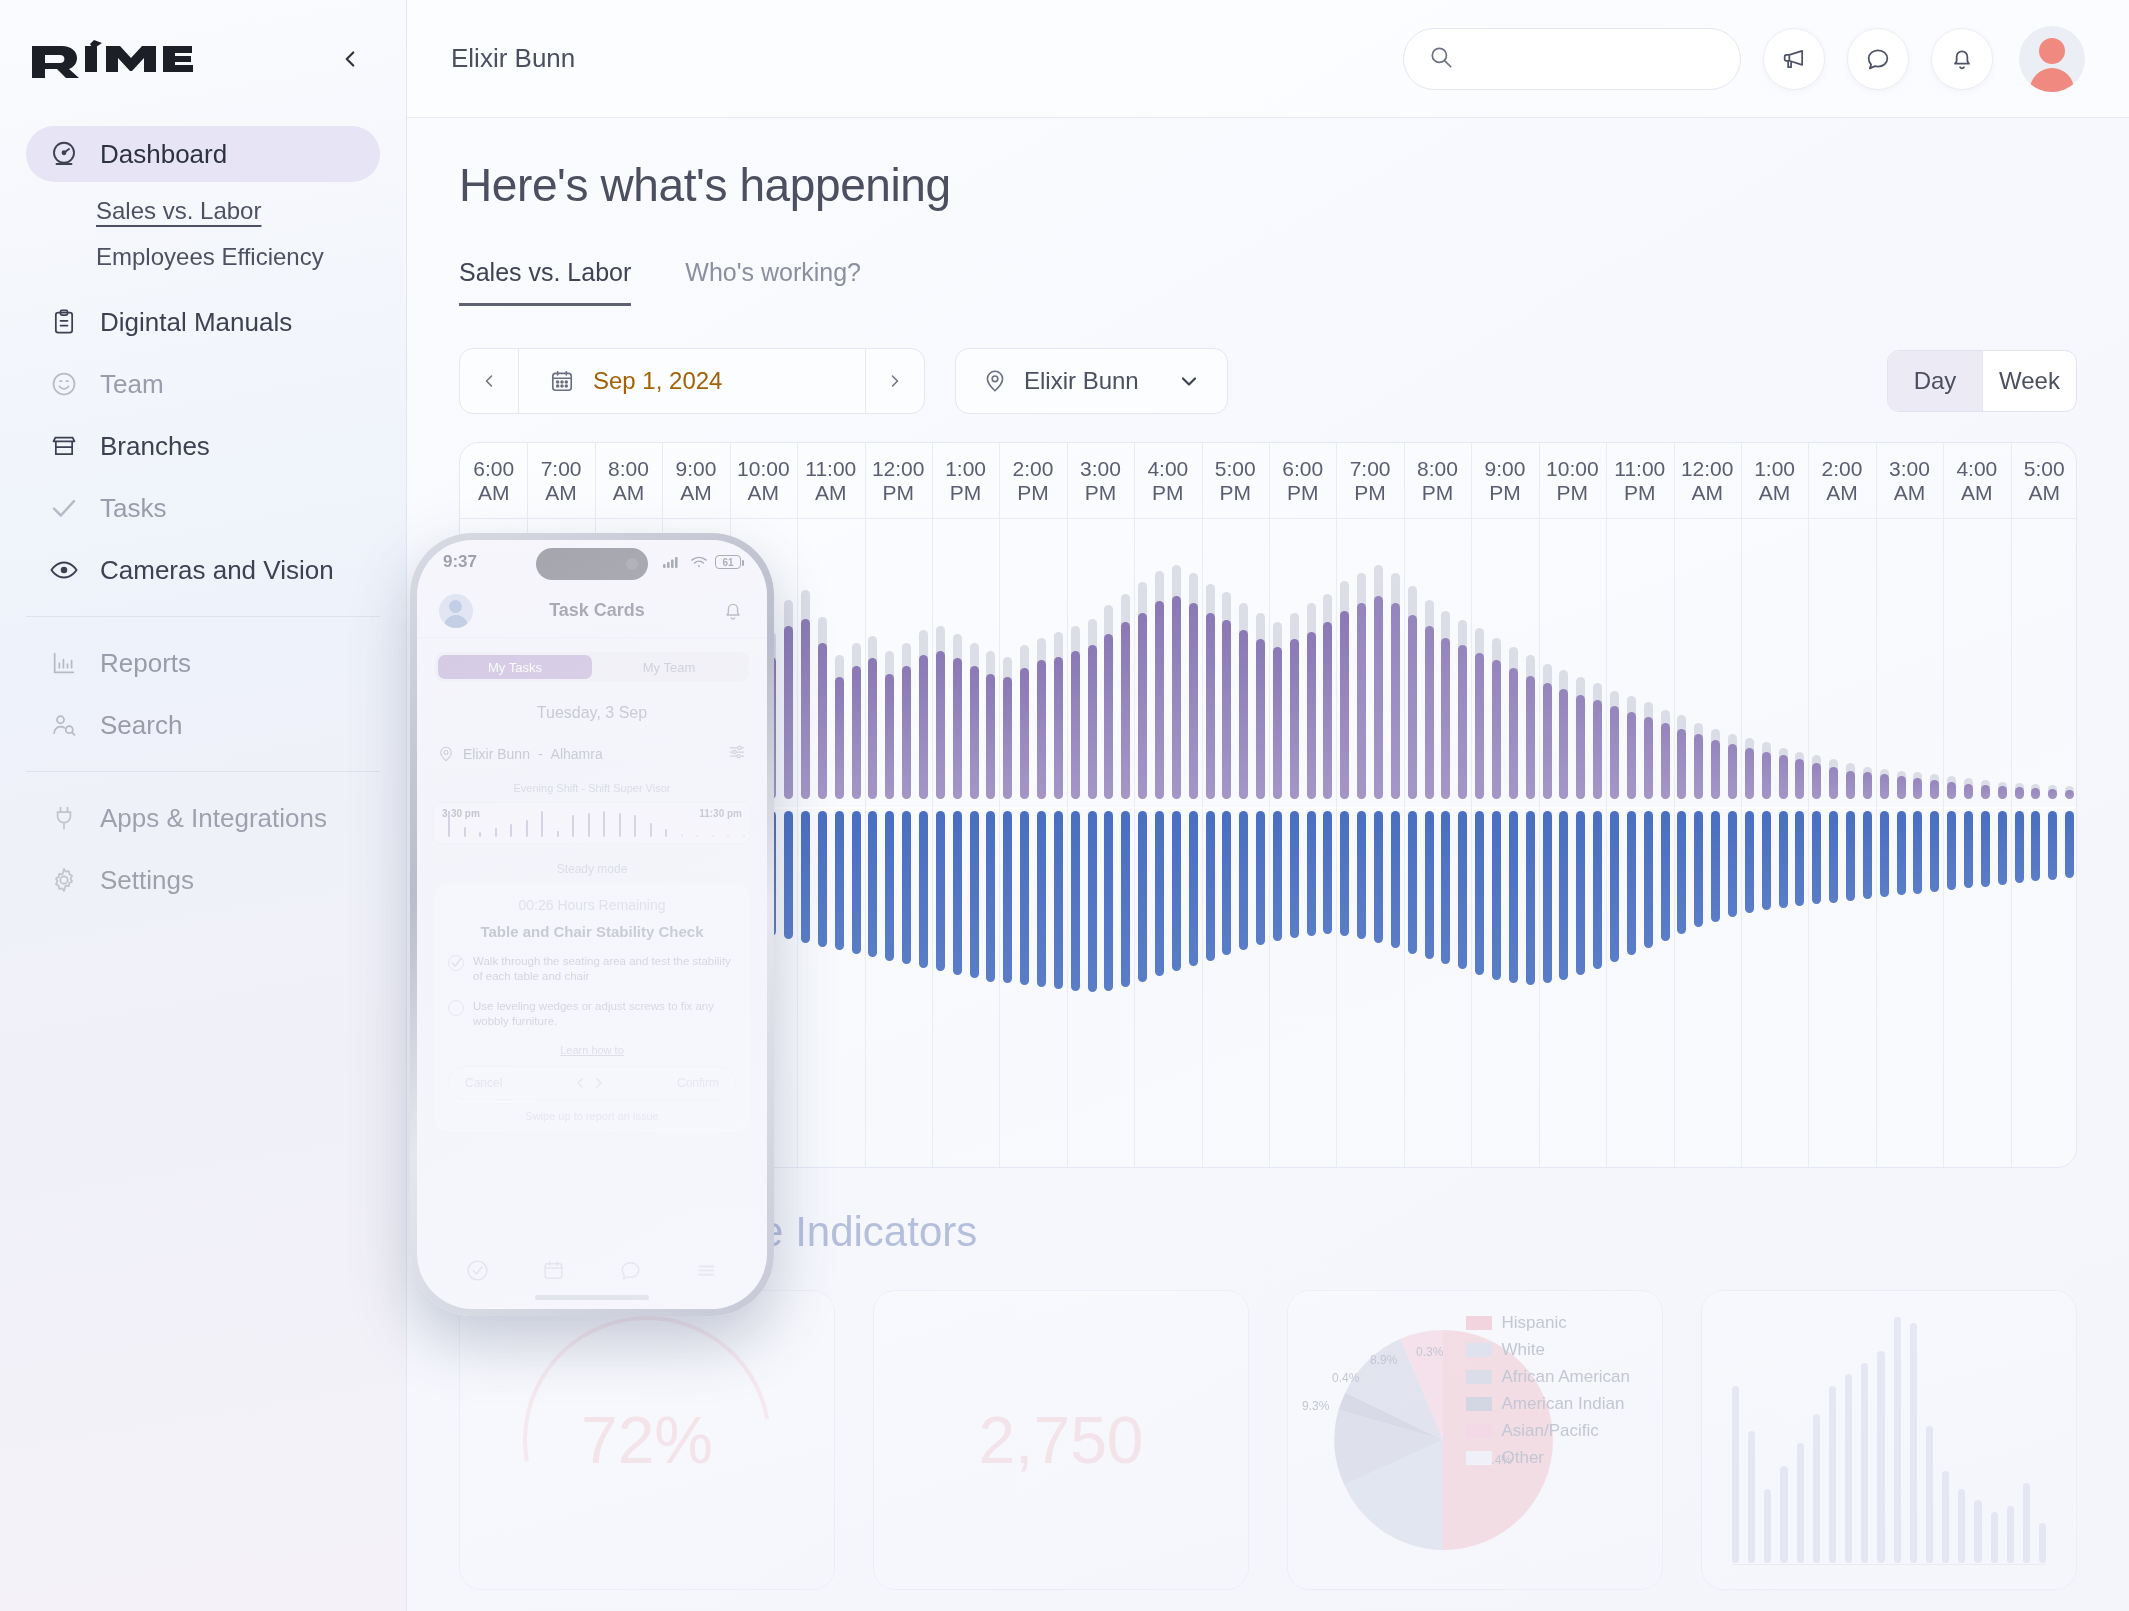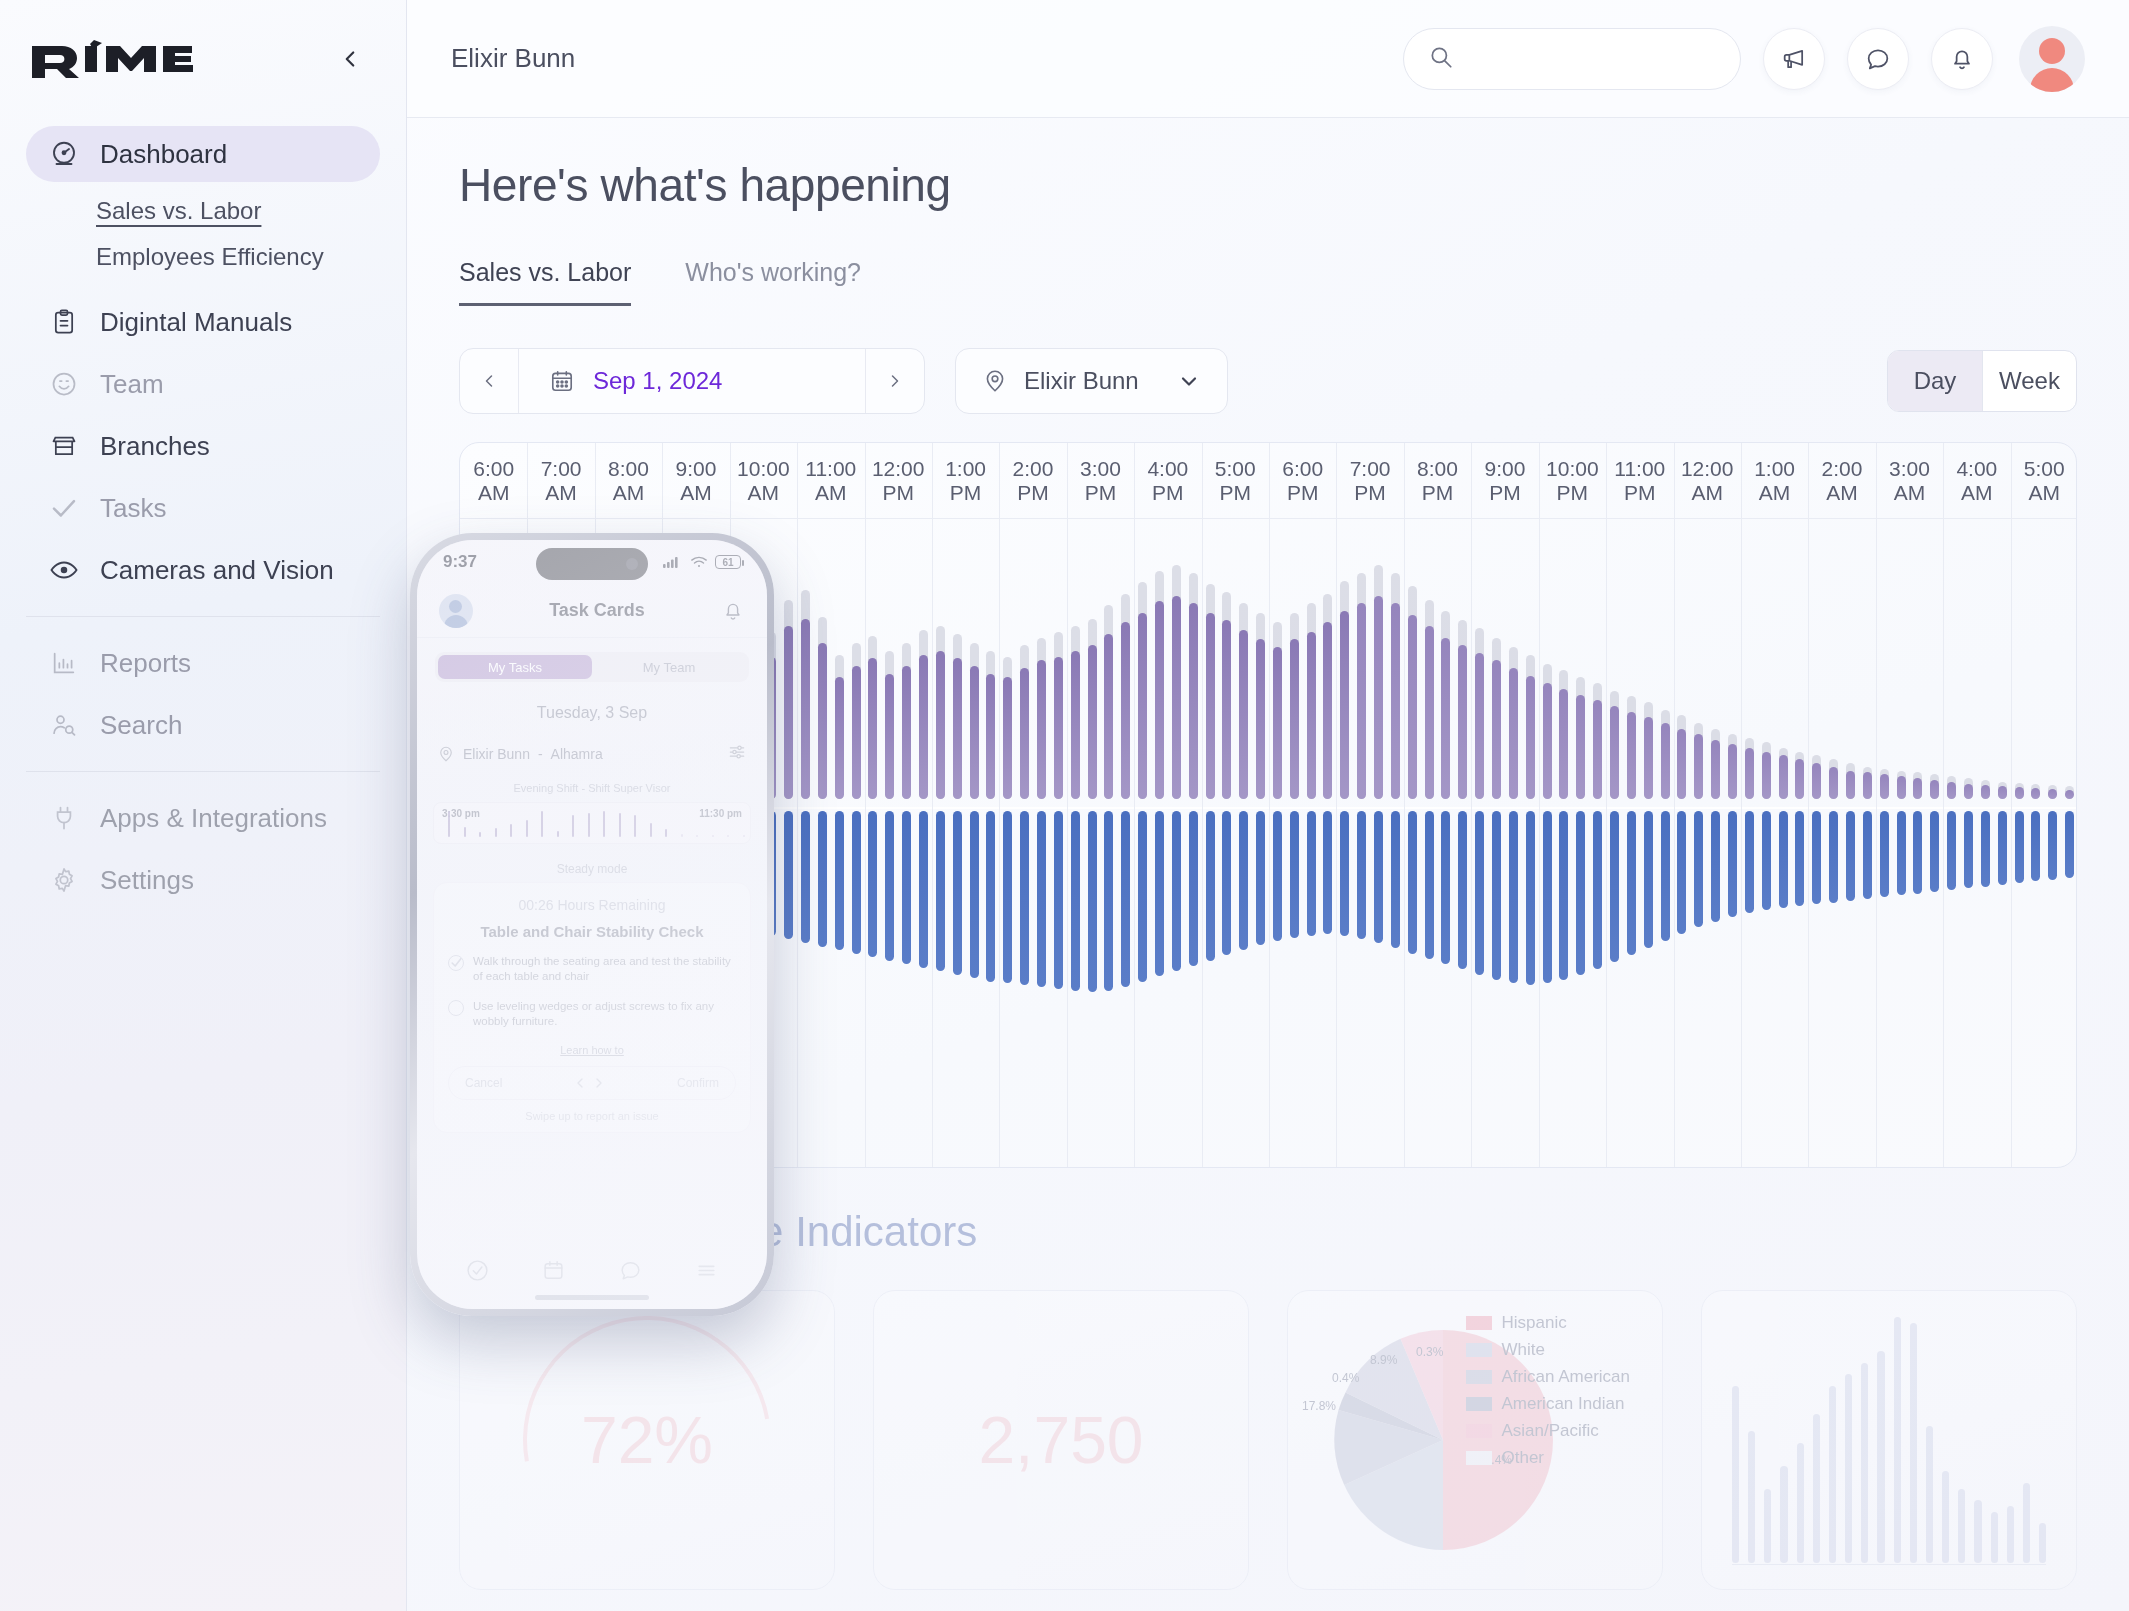--- a/index.html
+++ b/index.html
@@ -73,21 +73,21 @@
 
   .tabs { display: flex; gap: 54px; margin-top: 46px; }
   .tab { font-size: 25px; color: #8b8f9f; padding-bottom: 16px; cursor: pointer; }
   .tab.on { color: #3f4354; border-bottom: 3px solid #5d6172; }
 
   .controls { display: flex; align-items: center; margin-top: 42px; }
   .datepick { display: flex; align-items: center; height: 66px; border: 1px solid #e4e7f0; border-radius: 14px; background: #fcfdff; }
   .dp-arrow { width: 58px; height: 100%; display: flex; align-items: center; justify-content: center; cursor: pointer; }
   .dp-sep { width: 1px; height: 100%; background: #e8eaf2; }
   .dp-mid { display: flex; align-items: center; gap: 18px; padding: 0 30px; width: 346px; cursor: pointer; }
-  .dp-mid span { font-size: 24px; color: #6d28d9; }
+  .dp-mid span { font-size: 24px; color: #a16207; }
 
   .branchsel {
     margin-left: 30px; height: 66px; border: 1px solid #e4e7f0; border-radius: 14px;
     background: #fcfdff; display: flex; align-items: center; gap: 16px; padding: 0 26px; cursor: pointer;
   }
   .branchsel span { font-size: 24px; color: #4b4f60; }
 
   .dayweek { margin-left: auto; display: flex; height: 62px; border: 1px solid #e0e3ee; border-radius: 12px; overflow: hidden; background: #fff; }
   .dw { width: 94px; display: flex; align-items: center; justify-content: center; font-size: 24px; color: #4b4f60; cursor: pointer; }
   .dw.on { background: #eceaf4; }
@@ -881,21 +881,21 @@
         <div class="kpi-card">
           <div class="pie-wrap">
             <svg viewBox="0 0 100 100" width="250" height="250" aria-hidden="true">
               <path d="M50 50 L50 6 A44 44 0 0 1 50 94 Z" fill="#f0b9c6" opacity=".75"></path>
               <path d="M50 50 L50 94 A44 44 0 0 1 10.5 68 Z" fill="#ced3e4" opacity=".85"></path>
               <path d="M50 50 L10.5 68 A44 44 0 0 1 8.2 38 Z" fill="#c6c9da" opacity=".85"></path>
               <path d="M50 50 L8.2 38 A44 44 0 0 1 11 31 Z" fill="#b9bccf" opacity=".85"></path>
               <path d="M50 50 L11 31 A44 44 0 0 1 33 9.5 Z" fill="#c9ccdd" opacity=".8"></path>
               <path d="M50 50 L33 9.5 A44 44 0 0 1 50 6 Z" fill="#f2c3d3" opacity=".75"></path>
             </svg>
-            <div class="pie-lbl" style="left:-16px;top:84px">17.8%</div>
+            <div class="pie-lbl" style="left:-16px;top:84px">9.3%</div>
             <div class="pie-lbl" style="left:14px;top:56px">0.4%</div>
             <div class="pie-lbl" style="left:52px;top:38px">8.9%</div>
             <div class="pie-lbl" style="left:98px;top:30px">0.3%</div>
             <div class="pie-lbl" style="left:160px;top:138px">45.4%</div>
           </div>
           <div class="legend">
             <div class="lg-row">
                 <span class="lg-sw" style="background:#f0b9c6"></span>
                 <span class="lg-tx">Hispanic</span>
               </div>

